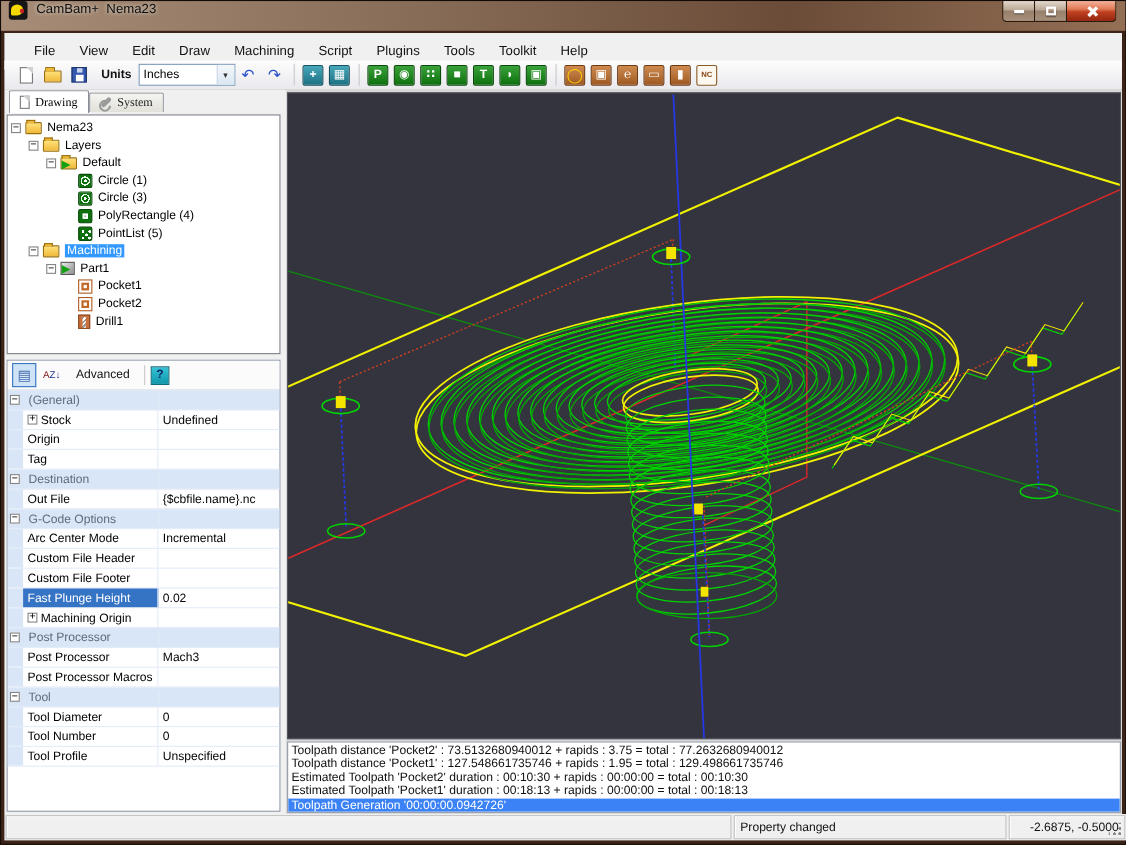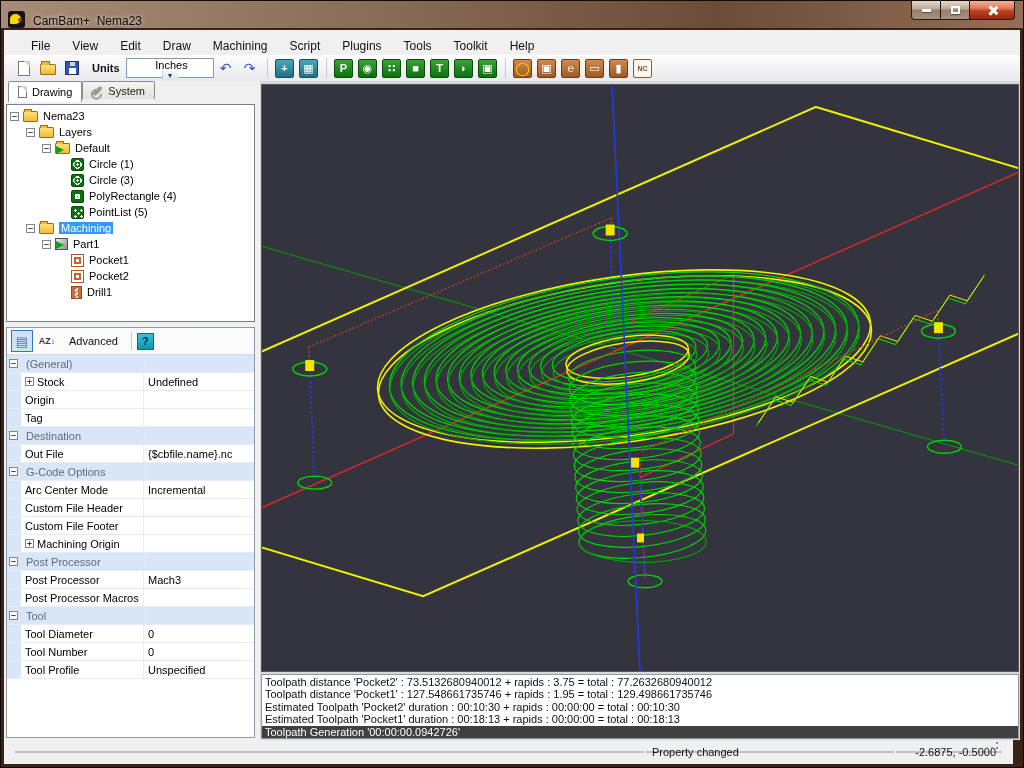--- a/index.html
+++ b/index.html
@@ -5,21 +5,21 @@
   * { margin:0; padding:0; box-sizing:border-box; }
   html,body { width:1024px; height:768px; overflow:hidden; background:#2a1810;
               font-family:"Liberation Sans","DejaVu Sans",sans-serif; }
   #window { position:relative; width:1024px; height:768px; background:#3c2317; }
   #window::before { content:""; position:absolute; inset:0; border:1px solid #120a06; pointer-events:none; }
 
   
   #titlebar { position:absolute; top:1px; left:1px; right:1px; height:27px;
     background:linear-gradient(180deg,#b39c88 0%,#937a65 35%,#6f513d 65%,#86675l 80%,#7d5e49 100%);
     background:linear-gradient(90deg,#a78d77 0%,#8d735e 30%,#6b4c38 70%,#936f55 100%);
-    display:flex; align-items:flex-end; }
+    display:flex; align-items:flex-start; }
   #app-icon { width:17px; height:17px; margin-left:7px; background:#151515; border-radius:3px; position:relative; flex:0 0 auto;}
   #app-icon::before { content:""; position:absolute; left:2px; top:3px; width:11px; height:10px;
      background:#f5d800; border-radius:50% 50% 50% 10%; }
   #app-icon::after { content:""; position:absolute; right:3px; top:7px; width:4px; height:4px; background:#c22; border-radius:50%; }
   #title-text { margin-left:8px; font-size:12px; color:#0d0d0d; white-space:pre; text-shadow:0 0 4px rgba(255,255,255,.75); }
   #win-buttons { position:absolute; right:8px; top:0; display:flex; }
   .winbtn { height:19px; border:1px solid #2b1a10; border-top:none; display:flex; align-items:center; justify-content:center;
     background:linear-gradient(180deg,#e3d9cd 0%,#b9a794 45%,#967f6b 50%,#a8917c 100%); }
   .winbtn.min { width:30px; border-radius:0 0 0 4px; }
   .winbtn.max { width:28px; border-left:none; border-right:none; }
@@ -44,38 +44,38 @@
   .ic-page { width:12px; height:15px; background:#fff; border:1px solid #777; position:relative; }
   .ic-page::before { content:""; position:absolute; right:-1px; top:-1px; border:3px solid #cfcfcf;
      border-left-color:transparent; border-bottom-color:transparent; }
   .ic-folder { width:16px; height:11px; background:linear-gradient(#ffe27a,#f0b93a); border:1px solid #9a7110; border-radius:1px; position:relative; margin-top:3px;}
   .ic-folder::before { content:""; position:absolute; top:-4px; left:0; width:7px; height:3px;
      background:#f0b93a; border:1px solid #9a7110; border-bottom:none; border-radius:1px 1px 0 0; }
   .ic-floppy { width:14px; height:14px; background:#3457b0; border:1px solid #1d3366; position:relative; }
   .ic-floppy::before { content:""; position:absolute; left:3px; bottom:0; width:7px; height:6px; background:#fff; }
   .ic-floppy::after { content:""; position:absolute; left:4px; top:0; width:5px; height:4px; background:#c9d4ee; }
   .units-label { font-size:11px; font-weight:bold; color:#111; margin:0 6px 0 8px; }
-  #units-combo { width:88px; height:20px; background:#fff; border:1px solid #7f9db9; display:flex; align-items:center; font-size:11px; position:relative;flex-direction:column; }
+  #units-combo { width:88px; height:20px; background:#fff; border:1px solid #7f9db9; display:flex; align-items:center; font-size:11px; position:relative; }
   #units-combo .val { padding-left:4px; flex:1; }
   #units-combo .arrow { width:16px; height:18px; border-left:1px solid #c5d4e4; display:flex; align-items:center; justify-content:center;
       font-size:8px; color:#333; background:linear-gradient(#f5f8fb,#d9e6f2); }
   .arrow-glyph { font-size:14px; color:#2b50c8; line-height:1; }
   .gicon { width:19px; height:19px; border-radius:2px; display:flex; align-items:center; justify-content:center;
     font-size:11px; font-weight:bold; color:#fff; line-height:1; }
   .gicon.teal  { background:linear-gradient(#46a8ba,#1e7183); border:1px solid #145061; }
   .gicon.green { background:linear-gradient(#3aa23a,#0d700d); border:1px solid #0a4a0a; }
   .gicon.brown { background:linear-gradient(#cf8a50,#9e5a22); border:1px solid #6e3a12; }
   .gicon.page  { background:#fdf8ef; border:1px solid #8a5a28; color:#8a4a1a; font-size:7px; }
   .gicon .ring { color:#ffd400; font-size:13px; font-weight:normal; }
 
   
   #main { position:absolute; top:81px; left:4px; right:4px; bottom:28px; background:#f0f0f0; }
   #left-panel { position:absolute; left:0; top:0; width:254px; bottom:0; }
 
-  #tabs { height:23px; display:flex; align-items:flex-start; padding-left:4px; }
+  #tabs { height:23px; display:flex; align-items:center; padding-left:4px;font-family:Liberation Serif, serif; }
   .tab { display:flex; align-items:center; gap:5px; font-size:11px; padding:0 9px; height:21px;
      border:1px solid #898c95; border-bottom:none; border-radius:2px 2px 0 0; background:#fff; }
   .tab.inactive { background:linear-gradient(#f4f4f1,#e2e2da); height:18px; color:#222; }
   .tab .ic-page { width:9px; height:12px; }
   .ic-wrench { width:11px; height:4px; background:#9a9a9a; border-radius:2px; transform:rotate(-45deg); position:relative; }
   .ic-wrench::before { content:""; position:absolute; left:-3px; top:-2px; width:7px; height:7px; border:2px solid #9a9a9a;
      border-radius:50%; border-right-color:transparent; background:transparent; }
 
   #treebox { position:absolute; left:2px; right:3px; top:23px; height:218px; background:#fff;
      border:1px solid #7a7f88; overflow:hidden; padding-top:3px; }
@@ -107,21 +107,21 @@
   .i-drill { width:11px; height:13px; background:#c87040; border:1px solid #8a4a1f; }
   .i-drill::after { content:""; position:absolute; left:3px; top:1px; width:3px; height:10px;
       background:repeating-linear-gradient(-45deg,#fff 0 1.5px,#9a9a9a 1.5px 3px); }
 
   
   #propbox { position:absolute; left:2px; right:3px; top:246px; bottom:2px; background:#fff; border:1px solid #9099a8; }
   #prop-toolbar { height:26px; display:flex; align-items:center; padding-left:4px; background:#fbfbfb; gap:3px; }
   .pbtn { width:22px; height:22px; display:flex; align-items:center; justify-content:center; font-size:12px; color:#333; }
   .pbtn.checked { background:#cfe3f7; border:1px solid #3873c4; }
   .pbtn .cat-glyph { font-size:13px; color:#4a6fae; }
-  .az { font-size:9px; font-weight:bold; color:#8a2020; line-height:1;text-align:center; }
+  .az { font-size:9px; font-weight:normal; color:#8a2020; line-height:1;text-align:center; }
   .az small { color:#20308a; font-size:9px; }
   .advanced-btn { font-size:11px; color:#111; padding:0 8px; }
   .psep { width:1px; height:18px; background:#c8c8c8; margin:0 2px; }
   .help-btn { width:17px; height:17px; background:linear-gradient(#35c4d6,#0f96aa); border:1px solid #0c6c7c;
      color:#10246e; font-weight:bold; font-size:11px; display:flex; align-items:center; justify-content:center; }
   #propgrid { border-top:1px solid #d5dce8; }
   .prow { height:18px; display:flex; font-size:11px; align-items:stretch; border-bottom:1px solid #e3ecf8; }
   .prow.cat { background:#d9e6f7; color:#5d6b7a; align-items:center; }
   .prow.cat .exp { margin-left:2px; }
   .prow.cat .pname { color:#5d6b7a; }
@@ -132,24 +132,24 @@
   .prow.sel .pname { background:#3573c4; color:#fff; }
   .pval { flex:1; display:flex; align-items:center; padding-left:4px; color:#000; white-space:nowrap; overflow:hidden; }
 
   
   #right-panel { position:absolute; left:256px; top:0; right:0; bottom:0; background:#d8d8d8;padding-left:32px; }
   #viewport { position:absolute; left:1px; top:3px; right:1px; height:588px; border:1px solid #55565f; background:#34343e; }
   #viewport svg { display:block; width:100%; height:100%; }
   #logbox { position:absolute; left:1px; right:1px; top:593px; bottom:1px; background:#fff; border:1px solid #9099a8;
       font-size:11px; color:#101010; padding-top:1px; overflow:hidden; }
   .logline { height:12.4px; line-height:12.4px; padding:0 3px; white-space:nowrap; }
-  .logline.hl { background:#404040; color:#fff; }
-
-  
-  #statusbar { position:absolute; left:4px; right:11px; bottom:4px; height:24px; background:#f0f0f0; display:flex; padding:11px; gap:2px; }
+  .logline.hl { background:#3b82f6; color:#fff; }
+
+  
+  #statusbar { position:absolute; left:4px; right:0; bottom:4px; height:24px; background:#f0f0f0; display:flex; padding:1px; gap:2px; }
   .scell { border:1px solid #c2c2c2; box-shadow:inset 1px 1px 0 #fff; font-size:11px; color:#111;
       display:flex; align-items:center; padding:0 5px; }
   .scell.c1 { flex:1; }
   .scell.c2 { width:248px; }
   .scell.c3 { width:106px; justify-content:flex-end; position:relative; }
   #grip { position:absolute; right:1px; bottom:1px; width:13px; height:13px;
      background-image:radial-gradient(circle at 10px 10px,#8a8a8a 0 1.3px,transparent 1.4px),
        radial-gradient(circle at 10px 5px,#8a8a8a 0 1.3px,transparent 1.4px),
        radial-gradient(circle at 5px 10px,#8a8a8a 0 1.3px,transparent 1.4px),
        radial-gradient(circle at 10px 0px,#8a8a8a 0 1.3px,transparent 1.4px),
@@ -394,20 +394,25 @@
           </div>
           <div class="prow">
             <span class="pindent"></span>
               <span class="pname">Custom File Header</span>
             <span class="pval"></span>
           </div>
           <div class="prow">
             <span class="pindent"></span>
               <span class="pname">Custom File Footer</span>
             <span class="pval"></span>
+          </div>
+          <div class="prow sel">
+            <span class="pindent"></span>
+              <span class="pname">Fast Plunge Height</span>
+            <span class="pval">0.02</span>
           </div>
           <div class="prow">
             <span class="pindent"></span>
             <span class="pname">
                 <span class="exp">+</span>
                 <span>Machining Origin</span>
               </span>
             <span class="pval"></span>
           </div>
           <div class="prow cat">

